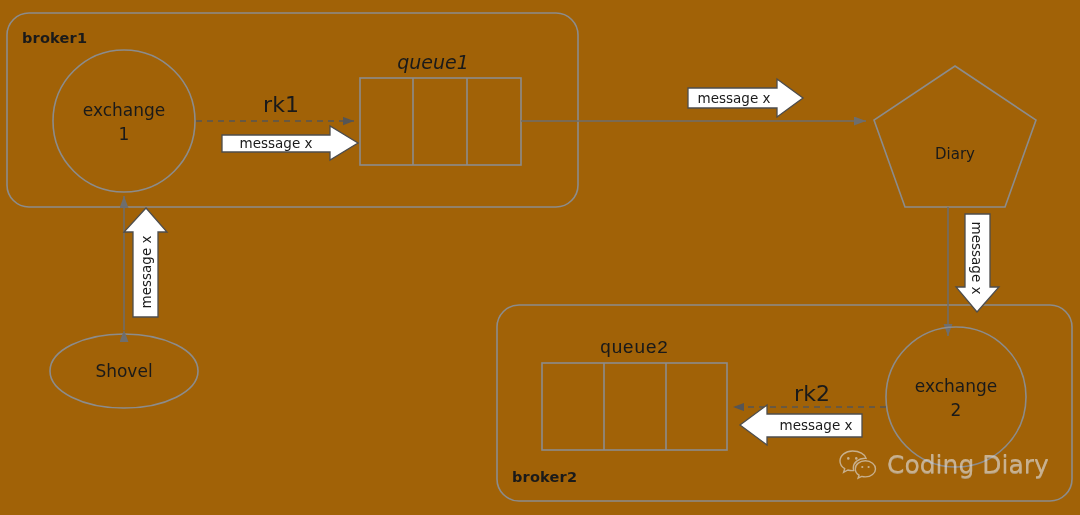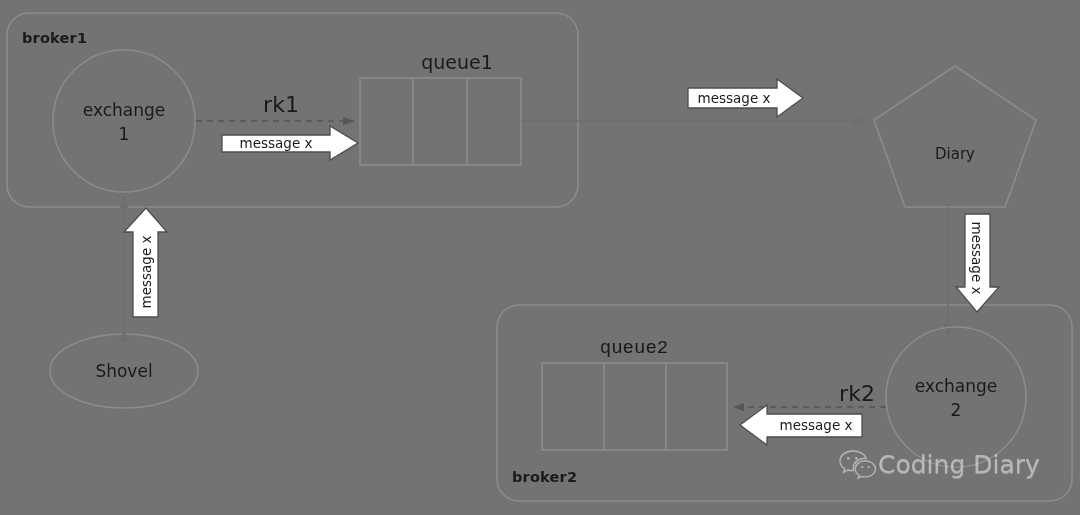--- a/index.html
+++ b/index.html
@@ -1,37 +1,37 @@
 <!DOCTYPE html>
 <html><head>
 <meta charset="utf-8">
 <style>
   html,body{margin:0;padding:0;background:#ffffff;}
   body{
     font-family:"DejaVu Sans","Liberation Sans",sans-serif;
     width:1080px;height:515px;overflow:hidden;
   }
-  #canvas{position:relative;width:1080px;height:515px;background:#737373;}
+  #canvas{position:relative;width:1080px;height:515px;background:#a16207;}
   svg.layer{position:absolute;left:0;top:0;width:1080px;height:515px;}
   .stroke{fill:none;stroke:#8c8c8c;stroke-width:1.6;}
   .blockarrow{fill:#ffffff;stroke:#4d4d4d;stroke-width:1.3;}
   .dashline{fill:none;stroke:#555;stroke-width:1.4;stroke-dasharray:6 5;}
   .solidline{fill:none;stroke:#6e6e6e;stroke-width:1.5;}
   .lbl{position:absolute;color:#1a1a1a;white-space:nowrap;}
   .c{transform:translate(-50%,-50%);}
   .t-brokers{font-size:14.5px;font-weight:700;letter-spacing:.2px;}
   .t-node{font-size:17px;}
   .t-queue{font-size:19px;}
   .t-rk{font-size:22px;}
   .t-msg{font-size:13.5px;text-align:center;}
   .t-shovel{font-size:15px;}
   .vert{writing-mode:vertical-rl;text-orientation:mixed;}
   .vert-up{writing-mode:vertical-rl;text-orientation:mixed;transform:translate(-50%,-50%) rotate(180deg);}
   #watermark{position:absolute;left:838px;top:443px;width:232px;height:42px;
-    display:flex;align-items:center;opacity:.62;pointer-events:none;}
+    display:flex;align-items:center;gap:9px;opacity:.62;pointer-events:none;}
   #wm-text{font-size:25px;color:#e2e2e2;text-shadow:0 1px 0 #b9b9b9;white-space:nowrap;}
 </style>
 </head>
 <body>
 
 <div id="canvas">
 
   <svg class="layer">
     <defs>
       <marker id="arrowSm" markerWidth="9" markerHeight="9" refX="8" refY="3" orient="auto" markerUnits="strokeWidth">
@@ -92,31 +92,31 @@
   <div class="lbl t-brokers" style="left:22px;top:30px;">broker1</div>
 
   <div class="lbl t-brokers" style="left:512px;top:469px;">broker2</div>
 
   <div class="lbl t-node c" style="left:124px;top:110px;">exchange</div>
   <div class="lbl t-node c" style="left:124px;top:134px;">1</div>
 
   <div class="lbl t-node c" style="left:956px;top:386px;">exchange</div>
   <div class="lbl t-node c" style="left:956px;top:410px;">2</div>
 
-  <div class="lbl t-queue c" style="left:457px;top:62px;">queue1</div>
+  <div class="lbl t-queue c" style="left:433px;top:62px;font-style:italic;">queue1</div>
 
   <div class="lbl t-queue c" style="left:634px;top:348px;font-family:Liberation Mono, monospace;">queue2</div>
 
   <div class="lbl t-shovel c" style="left:955px;top:154px;">Diary</div>
 
   <div class="lbl t-node c" style="left:124px;top:371px;">Shovel</div>
 
   <div class="lbl t-rk c" style="left:281px;top:104px;">rk1</div>
 
-  <div class="lbl t-rk c" style="left:812px;top:393px;margin-left:45px;">rk2</div>
+  <div class="lbl t-rk c" style="left:812px;top:393px;">rk2</div>
 
   <div class="lbl t-msg c" style="left:276px;top:143px;">message x</div>
 
   <div class="lbl t-msg c" style="left:734px;top:98px;">message x</div>
 
   <div class="lbl t-msg c vert" style="left:977px;top:258px;">message x</div>
 
   <div class="lbl t-msg c" style="left:816px;top:425px;">message x</div>
 
   <div class="lbl t-msg c vert-up" style="left:146px;top:272px;">message x</div>

